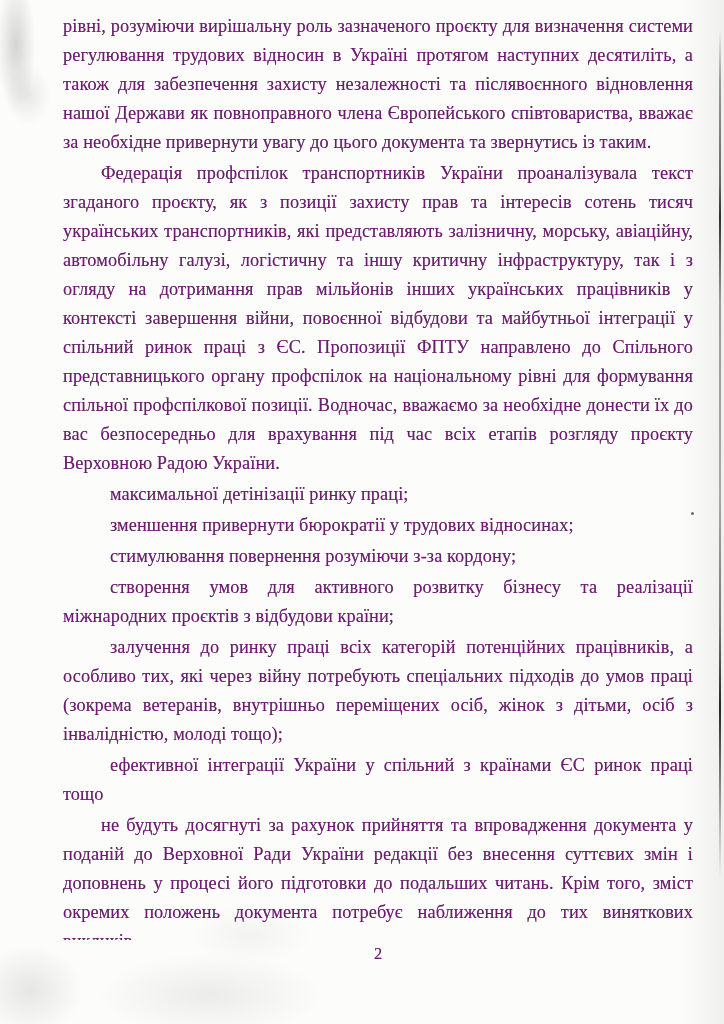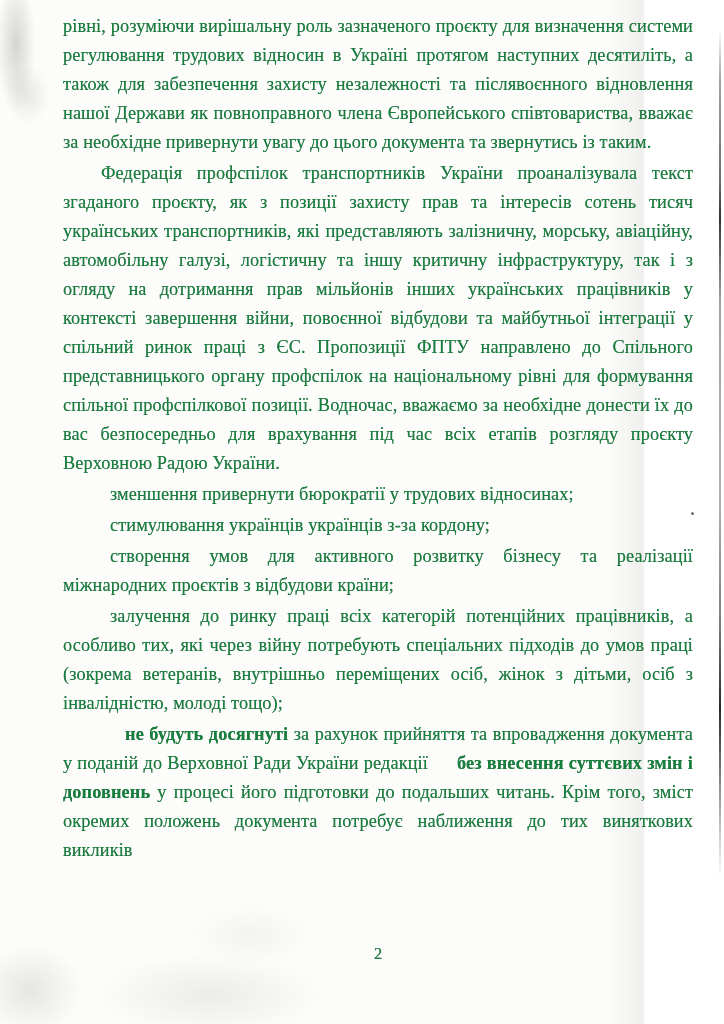--- a/index.html
+++ b/index.html
@@ -5,25 +5,25 @@
   html, body {
     margin: 0;
     padding: 0;
     width: 724px;
     height: 1024px;
     overflow: hidden;
     background: #ffffff;
   }
   .sheet {
     position: relative;
-    width: 644px;
+    width: 724px;
     height: 1024px;
     background: #fcfcfa;
     font-family: "Liberation Serif", serif;
-    color: #15803d;
+    color: #701a75;
   }
   
   .sheet::before {
     content: "";
     position: absolute;
     inset: 0;
     pointer-events: none;
     background:
       radial-gradient(ellipse 26px 90px at 16px 45px, rgba(120,120,120,0.30), rgba(120,120,120,0) 75%),
       radial-gradient(ellipse 30px 40px at 28px 95px, rgba(140,140,140,0.18), rgba(140,140,140,0) 75%),
@@ -43,21 +43,21 @@
   .textblock p {
     margin: 0 0 2px 0;
     font-size: 18.3px;
     line-height: 29px;
     text-align: justify;
     letter-spacing: 0.1px;
     text-shadow: 0 0 0.5px rgba(30,30,30,0.5);
   }
   .indent { text-indent: 38px; }
   .goal { text-indent: 47px; }
-  .textblock b { font-weight: bold; margin-left: 24px; }
+  .textblock b { font-weight: normal; }
   .pagenum {
     position: absolute;
     left: 63px;
     width: 630px;
     top: 944px;
     text-align: center;
     font-size: 16.5px;
     text-shadow: 0 0 0.5px rgba(30,30,30,0.5);
   }
   
@@ -95,29 +95,31 @@
 
 <div class="sheet">
 
   <div class="textblock">
 
     <p>рівні, розуміючи вирішальну роль зазначеного проєкту для визначення системи регулювання трудових відносин в Україні протягом наступних десятиліть, а також для забезпечення захисту незалежності та післявоєнного відновлення нашої Держави як повноправного члена Європейського співтовариства, вважає за необхідне привернути увагу до цього документа та звернутись із таким.</p>
 
     <p class="indent">Федерація профспілок транспортників України проаналізувала текст згаданого проєкту, як з позиції захисту прав та інтересів сотень тисяч українських транспортників, які представляють залізничну, морську, авіаційну, автомобільну галузі, логістичну та іншу критичну інфраструктуру, так і з огляду на дотримання прав мільйонів інших українських працівників у контексті завершення війни, повоєнної відбудови та майбутньої інтеграції у спільний ринок праці з ЄС. Пропозиції ФПТУ направлено до Спільного представницького органу профспілок на національному рівні для формування спільної профспілкової позиції. Водночас, вважаємо за необхідне донести їх до вас безпосередньо для врахування під час всіх етапів розгляду проєкту Верховною Радою України.</p>
 
 
+    <p class="goal">максимальної детінізації ринку праці;</p>
 
     <p class="goal">зменшення привернути бюрократії у трудових відносинах;</p>
 
-    <p class="goal">стимулювання українців українців з-за кордону;</p>
+    <p class="goal">стимулювання повернення розуміючи з-за кордону;</p>
 
     <p class="goal">створення умов для активного розвитку бізнесу та реалізації міжнародних проєктів з відбудови країни;</p>
 
     <p class="goal">залучення до ринку праці всіх категорій потенційних працівників, а особливо тих, які через війну потребують спеціальних підходів до умов праці (зокрема ветеранів, внутрішньо переміщених осіб, жінок з дітьми, осіб з інвалідністю, молоді тощо);</p>
 
+    <p class="goal">ефективної інтеграції України у спільний з країнами ЄС ринок праці тощо</p>
 
     <p class="indent"><b>не будуть досягнуті</b><span> за рахунок прийняття та впровадження документа у поданій до Верховної Ради України редакції </span><b>без внесення суттєвих змін і доповнень</b><span> у процесі його підготовки до подальших читань. Крім того, зміст окремих положень документа потребує наближення до тих виняткових викликів</span></p>
 
   </div>
 
   <div class="pagenum">2</div>
 
   <div class="edge-line"></div>
   <div class="speck"></div>
 

